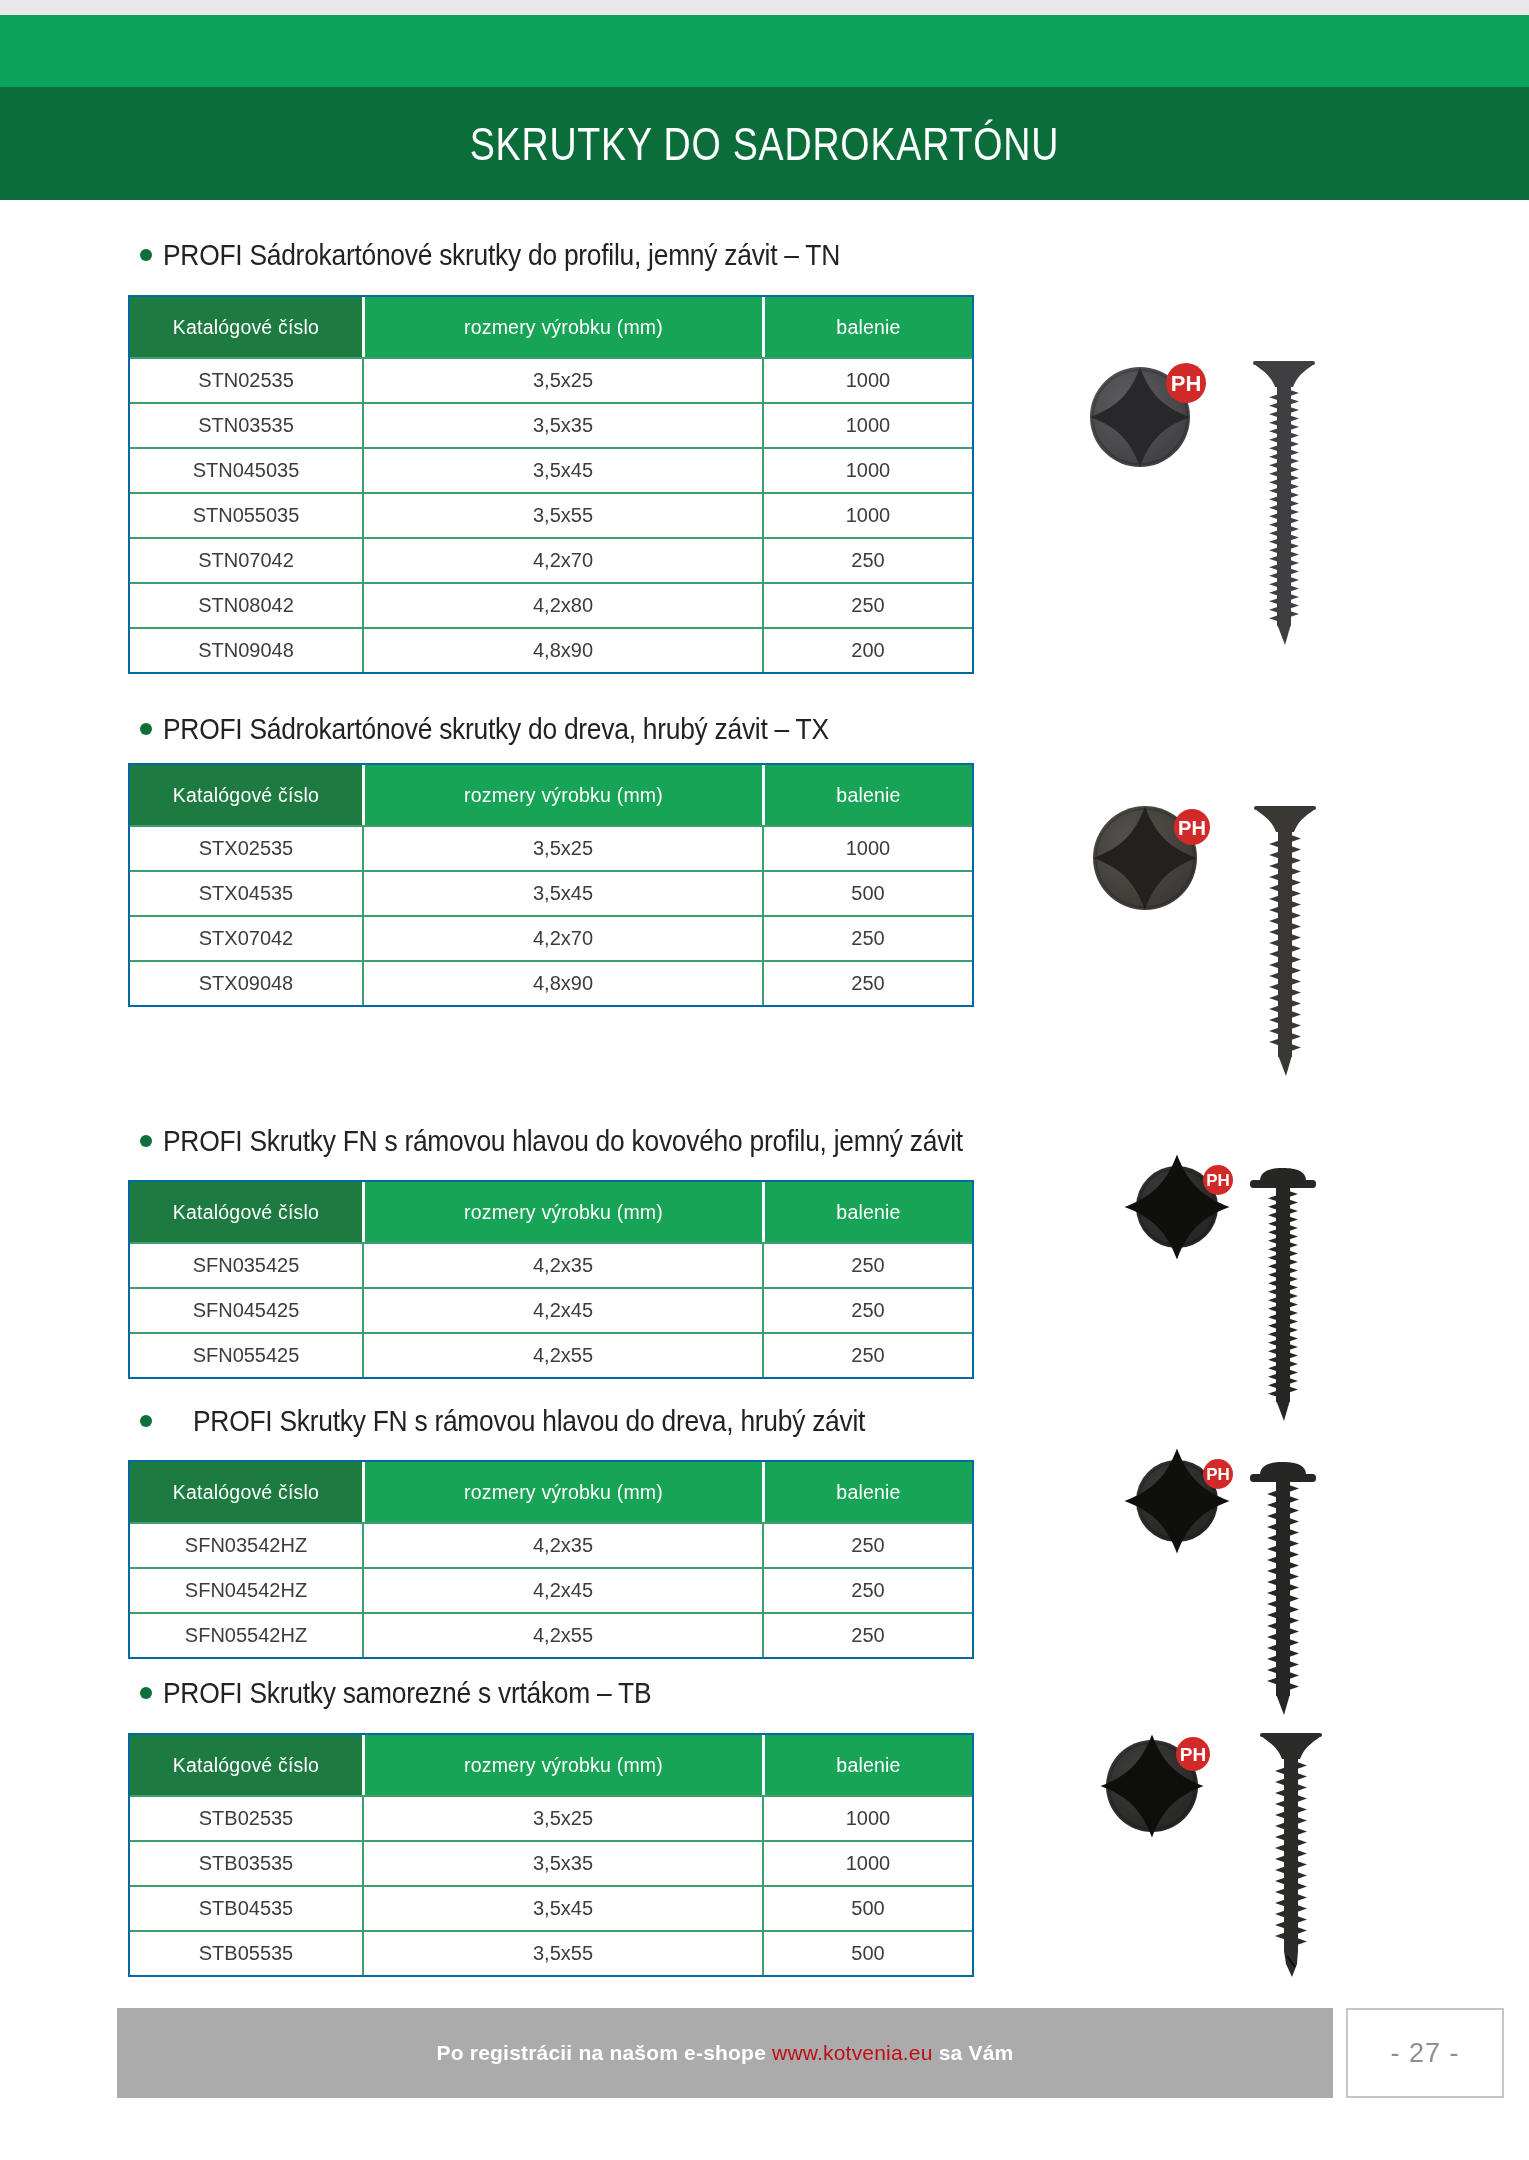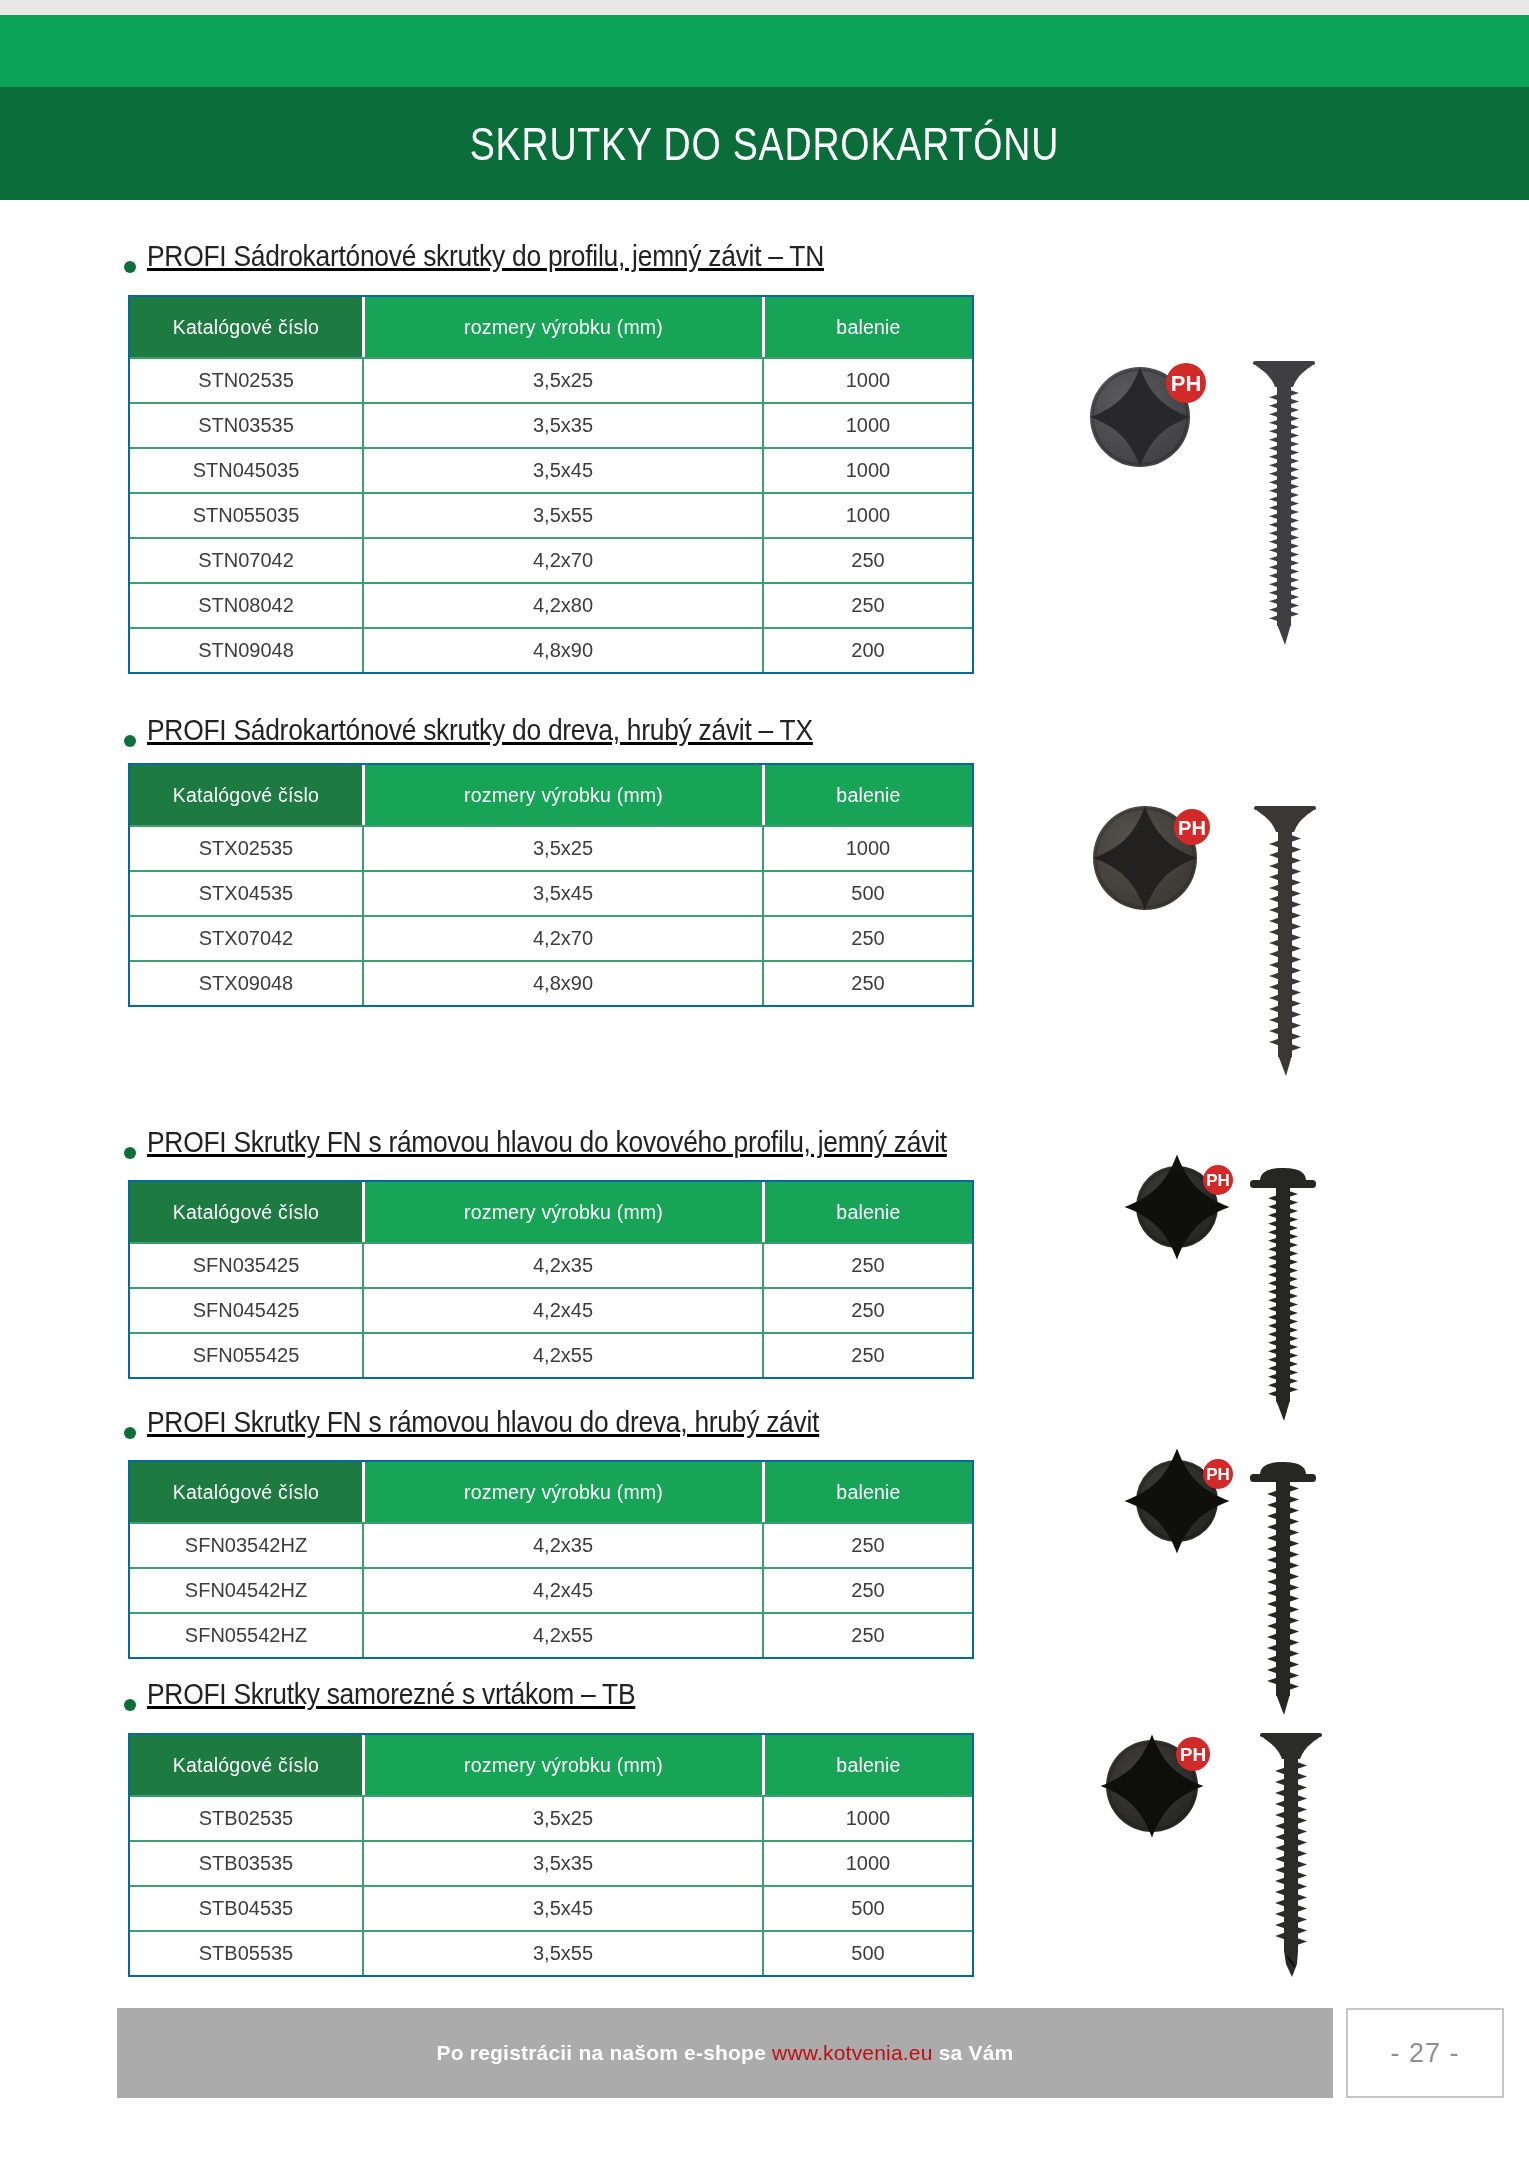--- a/index.html
+++ b/index.html
@@ -7,21 +7,21 @@
         font-family:"Liberation Sans",sans-serif;overflow:hidden;}
 
   
   .band-light{position:absolute;top:0;left:0;width:1529px;height:72px;}
   .band-dark{position:absolute;top:72px;left:0;width:1529px;height:113px;
              display:flex;align-items:center;justify-content:center;}
   .page-title-text{display:inline-block;transform:scaleX(0.8);transform-origin:center;
              color:#fff;font-size:47px;letter-spacing:1px;white-space:nowrap;}
 
   
-  .section-title{position:absolute;left:124px;display:flex;align-items:flex-end;height:36px;text-decoration:underline;}
+  .section-title{position:absolute;left:140px;display:flex;align-items:center;height:36px;}
   .bullet{width:12px;height:12px;border-radius:50%;background:#0e6f3b;margin-right:11px;flex:0 0 auto;}
   .title-text{display:inline-block;transform:scaleX(0.88);transform-origin:left center;
               font-size:30px;color:#222;white-space:nowrap;letter-spacing:-0.3px;}
 
   
   .ktable{position:absolute;left:128px;border-collapse:separate;border-spacing:0;
           border:2px solid #0369a1;table-layout:fixed;width:842px;}
   .ktable th{height:58px;color:#fff;font-size:19.5px;font-weight:normal;text-align:center;
              letter-spacing:0.2px;}
   .ktable th{background:#17a457;}
@@ -181,21 +181,21 @@
             <td>250</td>
           </tr>
           <tr>
             <td>SFN055425</td>
             <td>4,2x55</td>
             <td>250</td>
           </tr>
         </tbody>
   </table>
 
-  <div class="section-title" style="top: 1388px;">
+  <div class="section-title" style="top: 1388px; gap: 30px;">
     <span class="bullet"></span>
     <span class="title-text">PROFI Skrutky FN s rámovou hlavou do dreva, hrubý závit</span>
   </div>
   <table class="ktable" style="top: 1445px;">
     <colgroup>
           <col style="width:232px">
           <col style="width:400px">
           <col style="width:210px">
         </colgroup>
     <thead>

